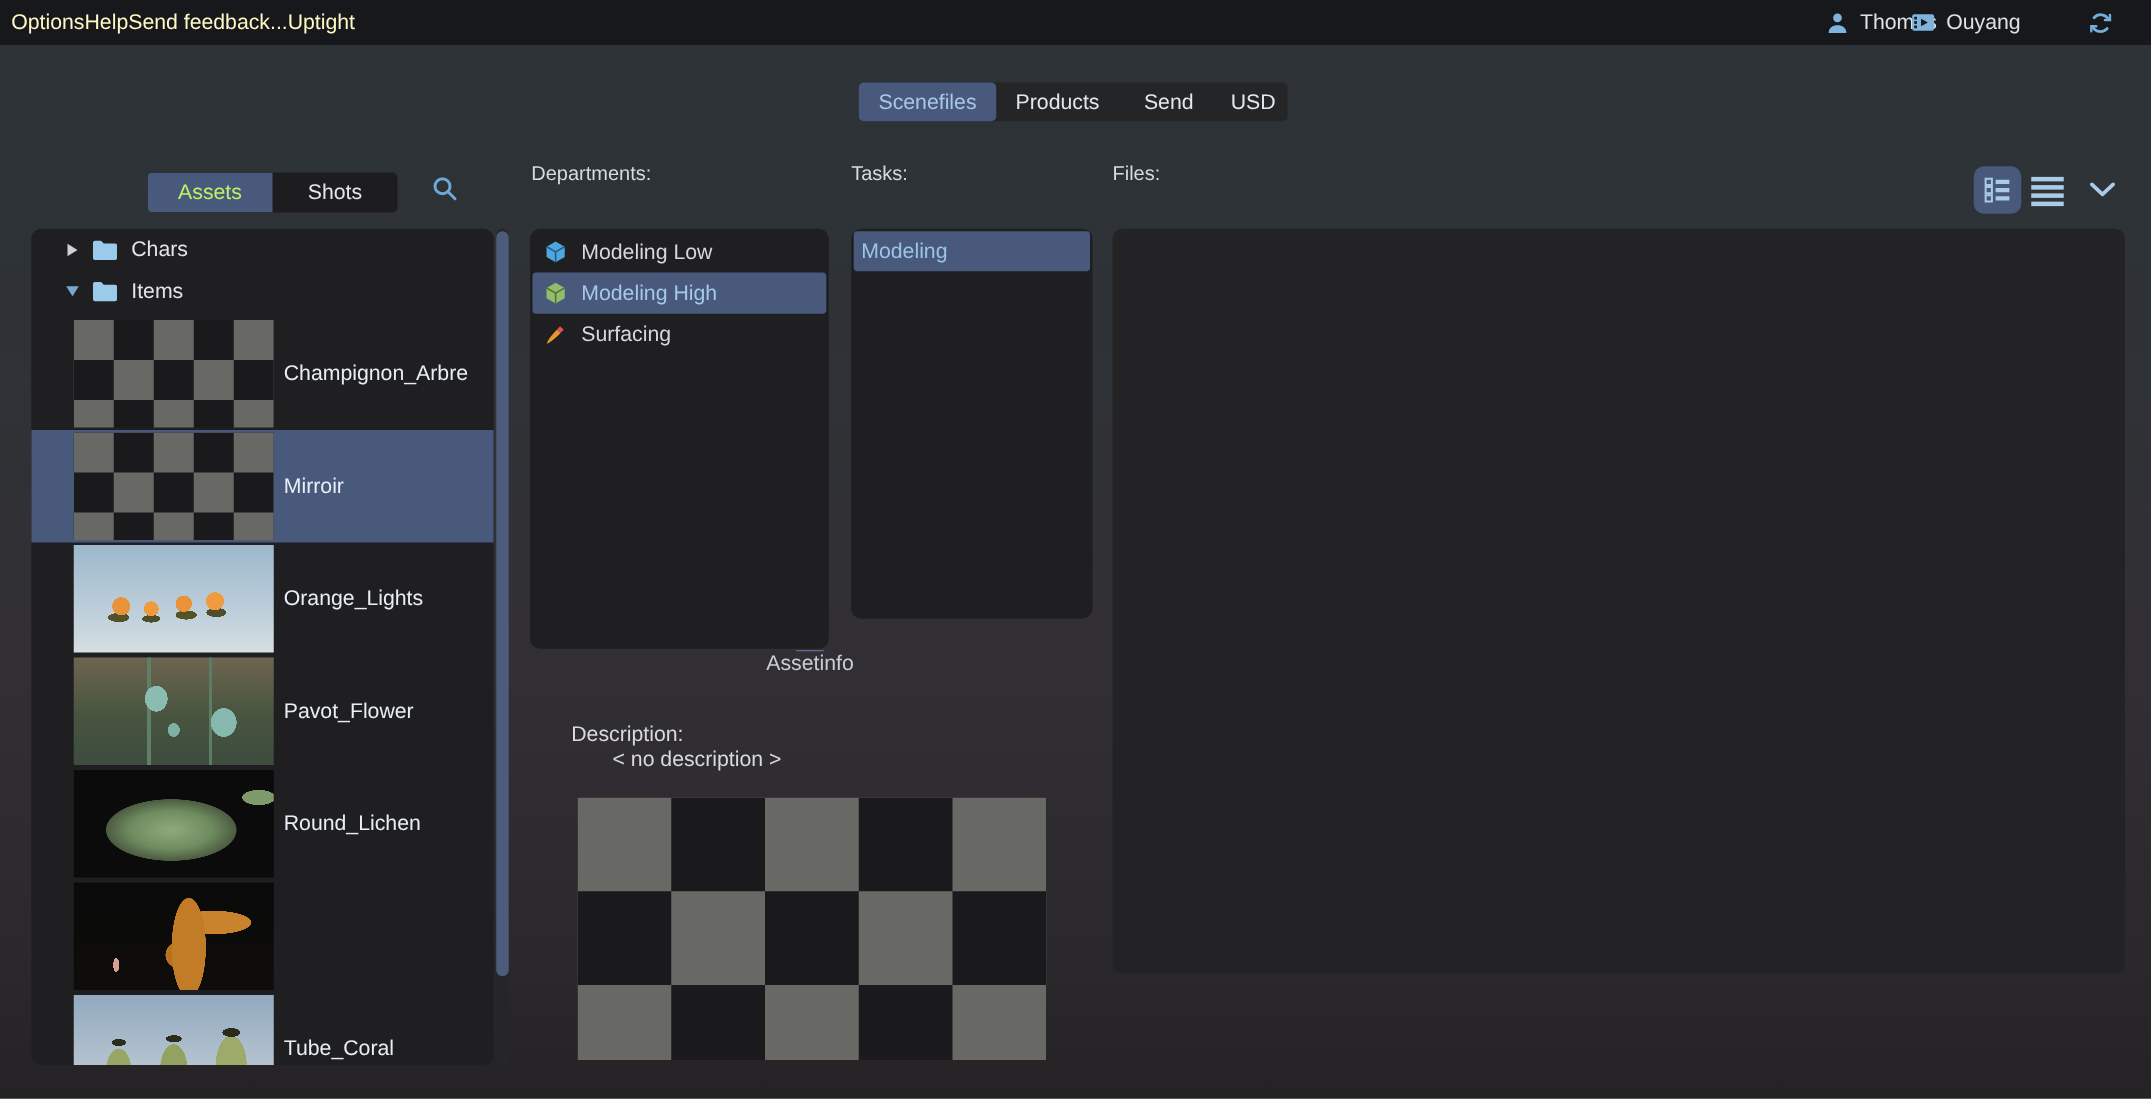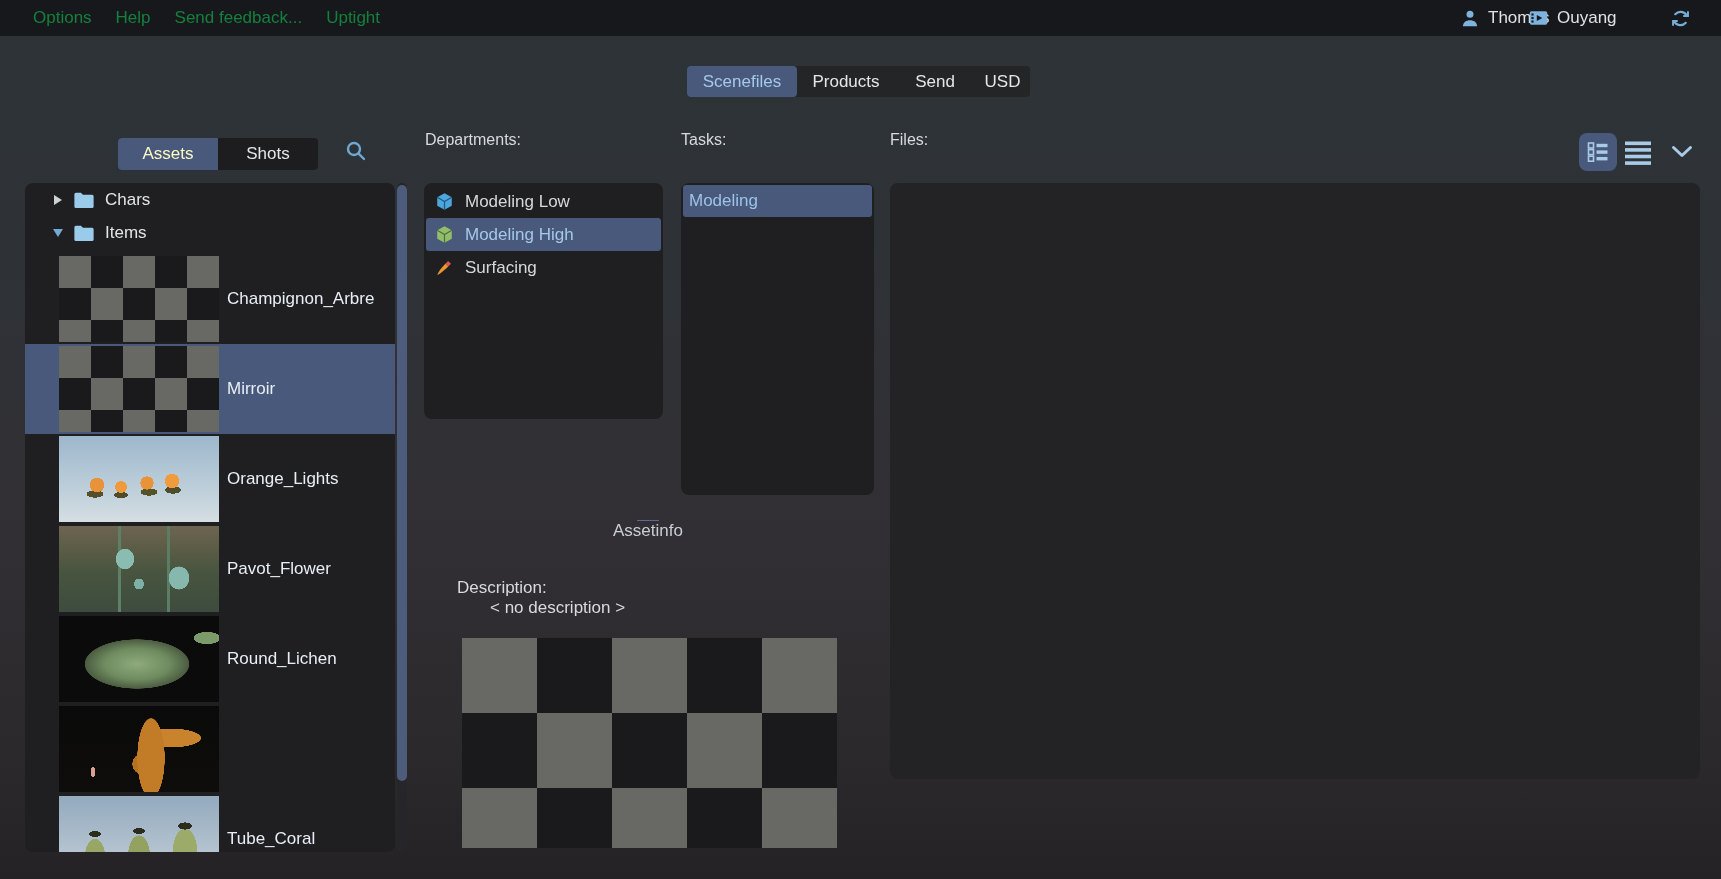--- a/index.html
+++ b/index.html
@@ -5,47 +5,47 @@
   * { margin:0; padding:0; box-sizing:border-box; }
   html,body { width:1721px; height:879px; overflow:hidden; }
   body {
     font-family:"Liberation Sans", sans-serif;
     background:linear-gradient(180deg,#2d3337 0%,#2e3236 30%,#322f34 62%,#2b282c 88%,#252226 100%);
     color:#dcdee0;
     position:relative;
   }
   
   .menubar{position:absolute;left:0;top:0;width:1721px;height:36px;background:#16181b;display:flex;align-items:center;}
-  .menu-item{font-size:17px;color:#15803d;padding:0 0;height:36px;display:flex;align-items:center;cursor:default;margin-left:24px;}
+  .menu-item{font-size:17px;color:#fef9c3;padding:0 0;height:36px;display:flex;align-items:center;cursor:default;}
   .menu-item:first-child{padding-left:9px;}
   .mb-right{position:absolute;top:0;height:36px;display:flex;align-items:center;gap:8px;}
   .mb-user{left:1460px;}
   .mb-project{left:1528px;}
   .mb-refresh{left:1669px;}
   .mb-right span{font-size:17px;color:#dfe1e3;}
   .ic{display:inline-block;vertical-align:middle;}
   
   .tabbar{position:absolute;left:687px;top:66px;height:31px;display:flex;background:#232527;border-radius:4px;}
   .tab{height:31px;display:flex;align-items:center;justify-content:center;font-size:17px;color:#e4e6e8;border-radius:4px;}
   .tab.active{background:#48597c;color:#a6c9e8;}
   .tab.t0{width:110px;} .tab.t1{width:98px;} .tab.t2{width:80px;} .tab.t3{width:55px;}
   
   .toggle{position:absolute;left:118px;top:138px;height:32px;display:flex;border-radius:4px;overflow:hidden;background:#1d1d1f;}
   .toggle .tg{width:100px;height:32px;display:flex;align-items:center;justify-content:center;font-size:17px;color:#e4e6e8;}
-  .toggle .tg.active{background:#48597c;color:#fef9c3;}
+  .toggle .tg.active{background:#48597c;color:#bef264;}
   .searchbtn{position:absolute;left:344px;top:139px;width:24px;height:24px;}
   
   .sec-label{position:absolute;font-size:16px;color:#d8dade;}
   .lbl-depts{left:425px;top:131px;}
   .lbl-tasks{left:681px;top:131px;}
   .lbl-files{left:890px;top:131px;}
   
   .panel{position:absolute;background:#1f1f22;border-radius:8px;overflow:hidden;}
   .tree-panel{left:25px;top:183px;width:370px;height:669px;}
-  .depts-panel{left:424px;top:183px;width:239px;height:236px;}
+  .depts-panel{left:424px;top:183px;width:239px;height:336px;}
   .tasks-panel{left:681px;top:183px;width:193px;height:312px;}
   .files-panel{left:890px;top:183px;width:810px;height:596px;background:#232326;}
   
   .tree-scroll{position:absolute;left:397px;top:183px;width:10px;height:669px;background:#26262a;border-radius:5px;}
   .tree-scroll .thumb-bar{position:absolute;left:0;top:2px;width:10px;height:596px;background:#4d5c7b;border-radius:5px;}
   
   .tree-row{height:33px;display:flex;align-items:center;font-size:17px;color:#e2e4e6;}
   .tree-row .arrow-box{width:14px;margin-left:26px;display:flex;justify-content:center;}
   .arrow-right{width:0;height:0;border-left:8px solid #cfd2d5;border-top:5px solid transparent;border-bottom:5px solid transparent;}
   .arrow-down{width:0;height:0;border-top:8px solid #74a9d4;border-left:5px solid transparent;border-right:5px solid transparent;}

